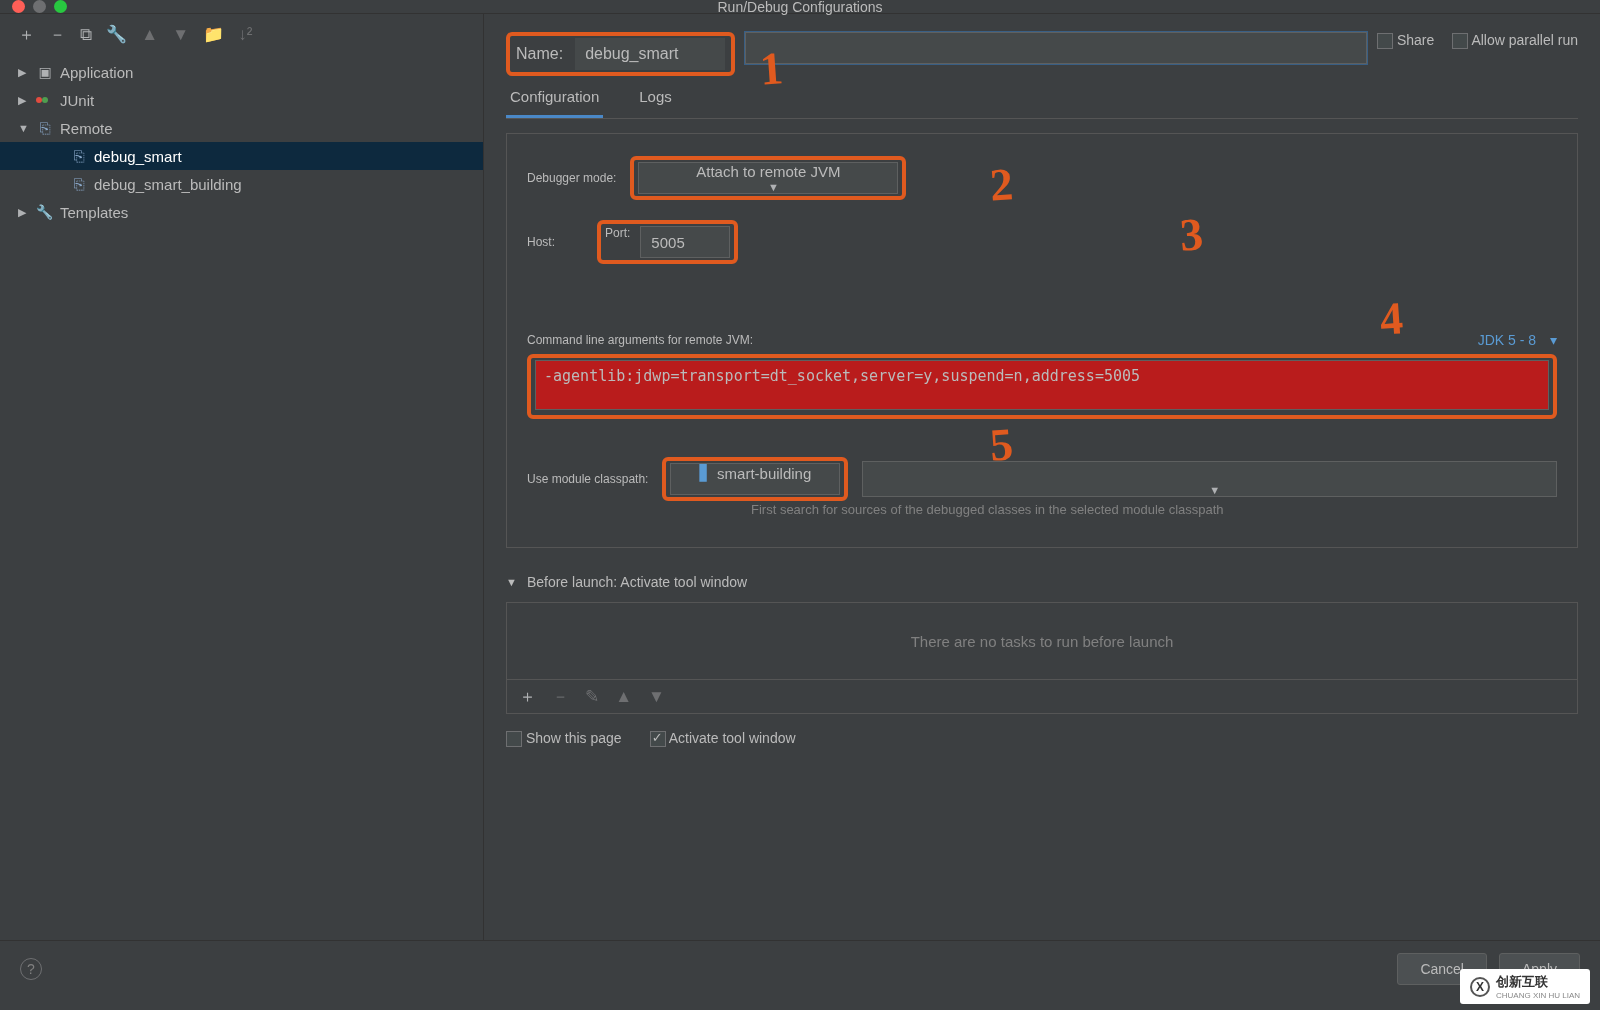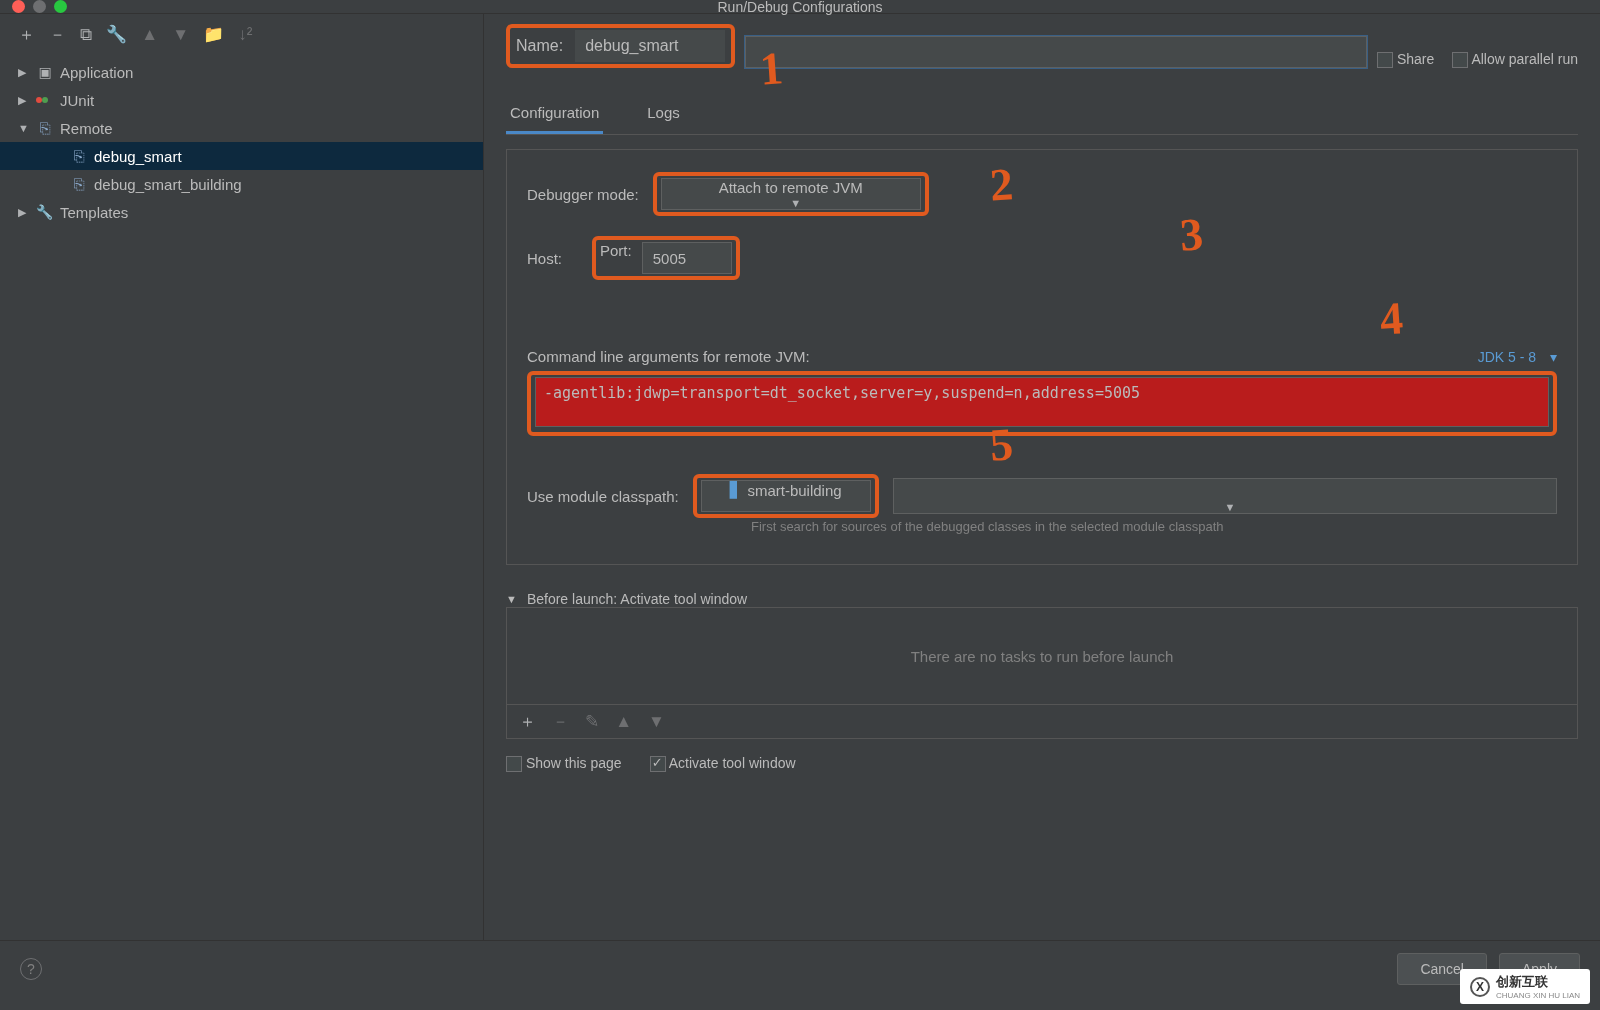--- a/index.html
+++ b/index.html
@@ -64,48 +64,48 @@
   .ico.app { color: #AFB1B3; }
   .ico.junit { display:inline-flex; }
   .junit-dot { width:6px; height:6px; border-radius:50%; display:inline-block;}
   .ico.remote { color: #8aa8c9; }
   .ico.plug { color: #8aa8c9; }
   .ico.tmpl { color: #AFB1B3; }
 
   
   .panel { flex: 1; padding: 18px 22px 0 22px; display: flex; flex-direction: column; }
 
-  .name-row { display:flex; align-items:flex-end; gap:10px; height:36px; }
+  .name-row { display:flex; align-items:flex-start; gap:10px; height:36px; }
   .name-label { color:#bbbbbb; font-size:16px; }
   .name-input {
     flex:1; height:32px; background:#45494a; border:1px solid #5e6060;
     color:#bbbbbb; padding:0 10px; font-size:16px; outline:1px solid #395f85;
   }
   .name-box-hilite {
     border:4px solid #e05a1f; border-radius:6px;
     padding:2px 6px; display:flex; align-items:center; gap:12px;
   }
   .name-box-hilite .name-input { outline:none; border:none; width:150px; }
 
   .share-group { display:flex; align-items:center; gap:18px; margin-left:auto; }
   .chk { width:16px; height:16px; border:1px solid #6e6f71; background:#43494a; display:inline-block; vertical-align:middle; }
   .chk.checked::after { content:"✓"; color:#bbbbbb; font-size:13px; position:relative; top:-3px; left:1px; }
 
   
-  .tabs { display:flex; gap:40px; margin-top:28px; border-bottom:1px solid #555; }
+  .tabs { display:flex; gap:32px; margin-top:12px; border-bottom:1px solid #555; }
   .tab { padding:8px 4px 10px; color:#bbbbbb; font-size:15px; cursor:pointer; }
   .tab.active { border-bottom:3px solid #4a88c7; color:#bbbbbb; }
 
   
   .config-box {
     border:1px solid #555; margin-top:14px; padding:22px 20px 28px;
     display:flex; flex-direction:column; gap:20px;
   }
   .row { display:flex; align-items:center; gap:14px; }
-  .lbl { color:#bbbbbb; font-size:15px; }
+  .lbl { color:#bbbbbb; font-size:12px; }
   .select, .input {
     background:#45494a; border:1px solid #5e6060; color:#bbbbbb;
     height:32px; padding:0 10px; font-size:15px;flex-direction:column;
   }
   .select { display:flex; align-items:center; justify-content:space-between; }
   .dd-arrow { font-size:11px; color:#AFB1B3; margin-left:10px; }
 
   .hilite { border:4px solid #e05a1f; border-radius:6px; padding:2px 4px; display:inline-flex; }
 
   .cmd-label-row { display:flex; justify-content:space-between; align-items:center;margin-top:48px; }
@@ -117,21 +117,21 @@
   }
   .hint { color:#808080; font-size:13px; }
 
   .module-row { display:flex; align-items:center; gap:14px; }
   .module-select { flex:1; height:36px; }
   .module-hint { color:#808080; font-size:13px; margin-left:224px; line-height:1.4; max-width:520px; }
 
   
   .before-launch { margin-top:26px; display:flex; align-items:center; gap:10px; }
   .bl-box {
-    border:1px solid #555; height:98px; margin-top:0;
+    border:1px solid #555; height:78px; margin-top:12px;
     display:flex; align-items:center; justify-content:center;
     color:#808080; font-size:15px;
   }
   .bl-toolbar { display:flex; gap:16px; padding:8px 12px; border:1px solid #555; border-top:none; }
   .below-row { display:flex; align-items:center; gap:28px; margin-top:16px; }
 
   
   .footer {
     height:56px; border-top:1px solid #323232;
     display:flex; align-items:center; padding:0 20px; gap:12px;
@@ -247,21 +247,21 @@
         <span class="hilite">
           <span class="select" style="width:260px">
             <span>Attach to remote JVM</span>
             <span class="dd-arrow">▼</span>
           </span>
         </span>
       </div>
 
       <div class="row">
         <span class="lbl">Host:</span>
-        <span class="hilite" style="margin-left:16px">
+        <span class="hilite" style="margin-left:28px">
           <span class="lbl" style="margin-right:10px">Port:</span>
           <input class="input" style="width: 90px;" value="5005">
         </span>
       </div>
 
       <div>
         <div class="cmd-label-row">
           <span class="lbl">Command line arguments for remote JVM:</span>
           <span>
             <span class="jdk-link">JDK 5 - 8</span>

